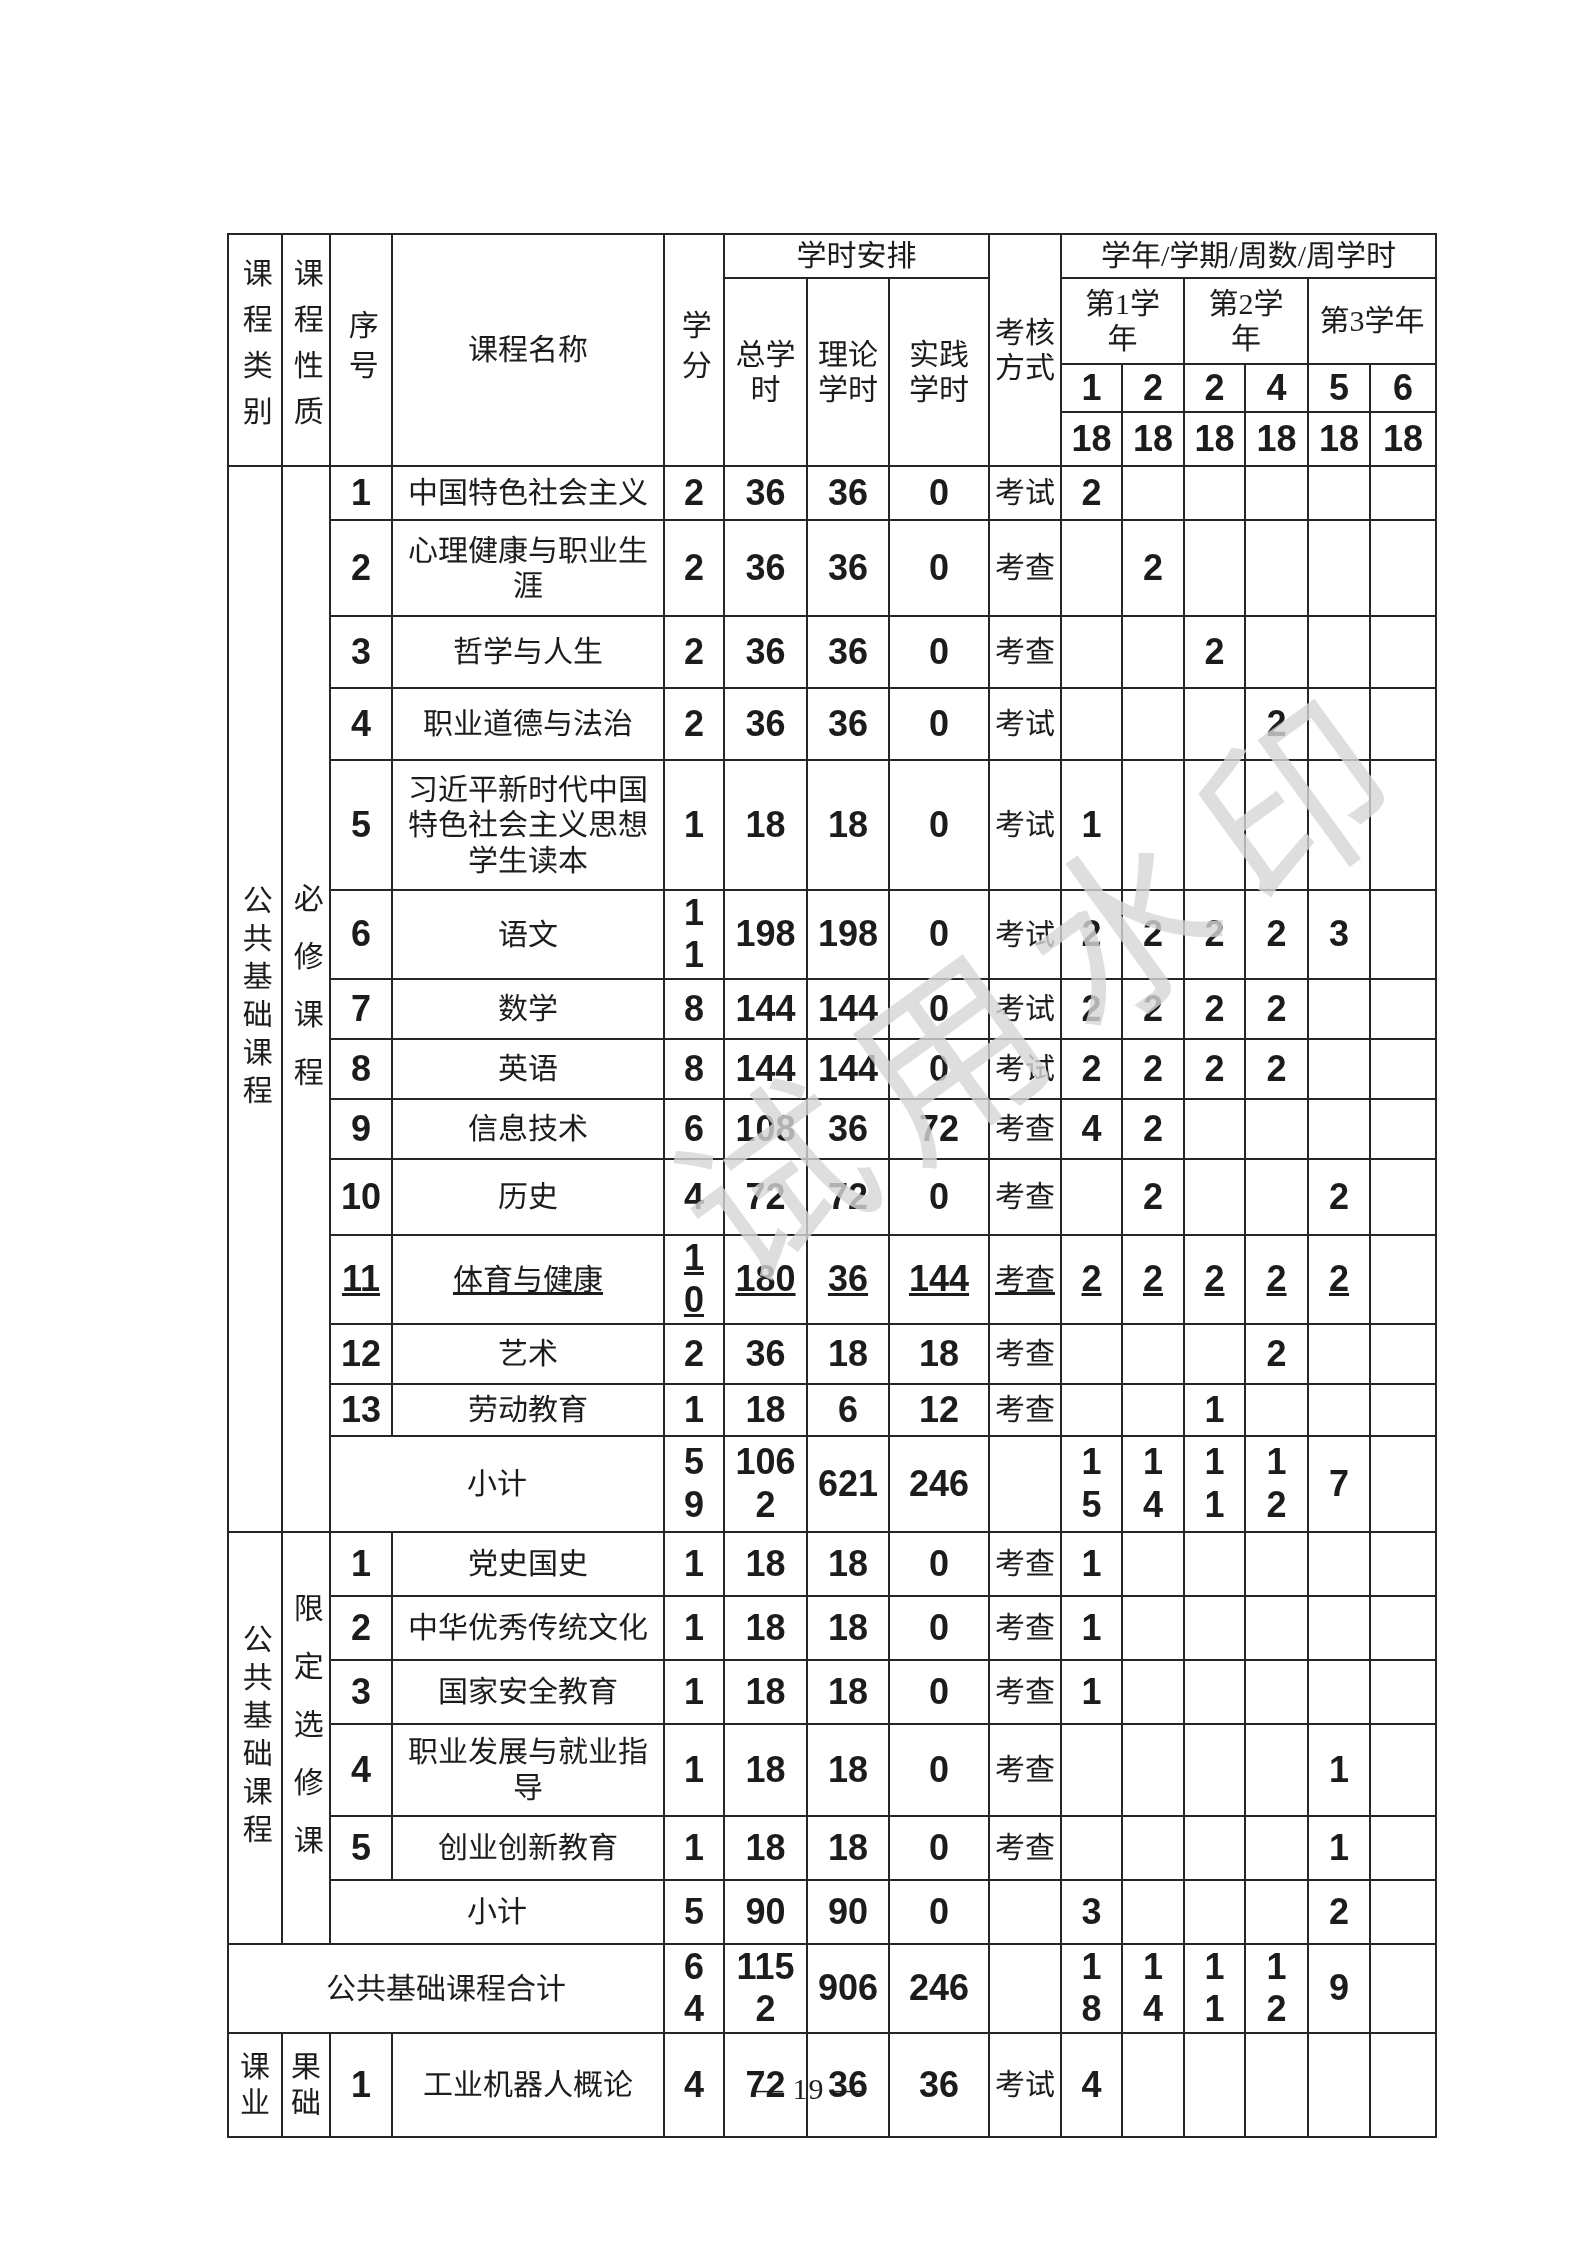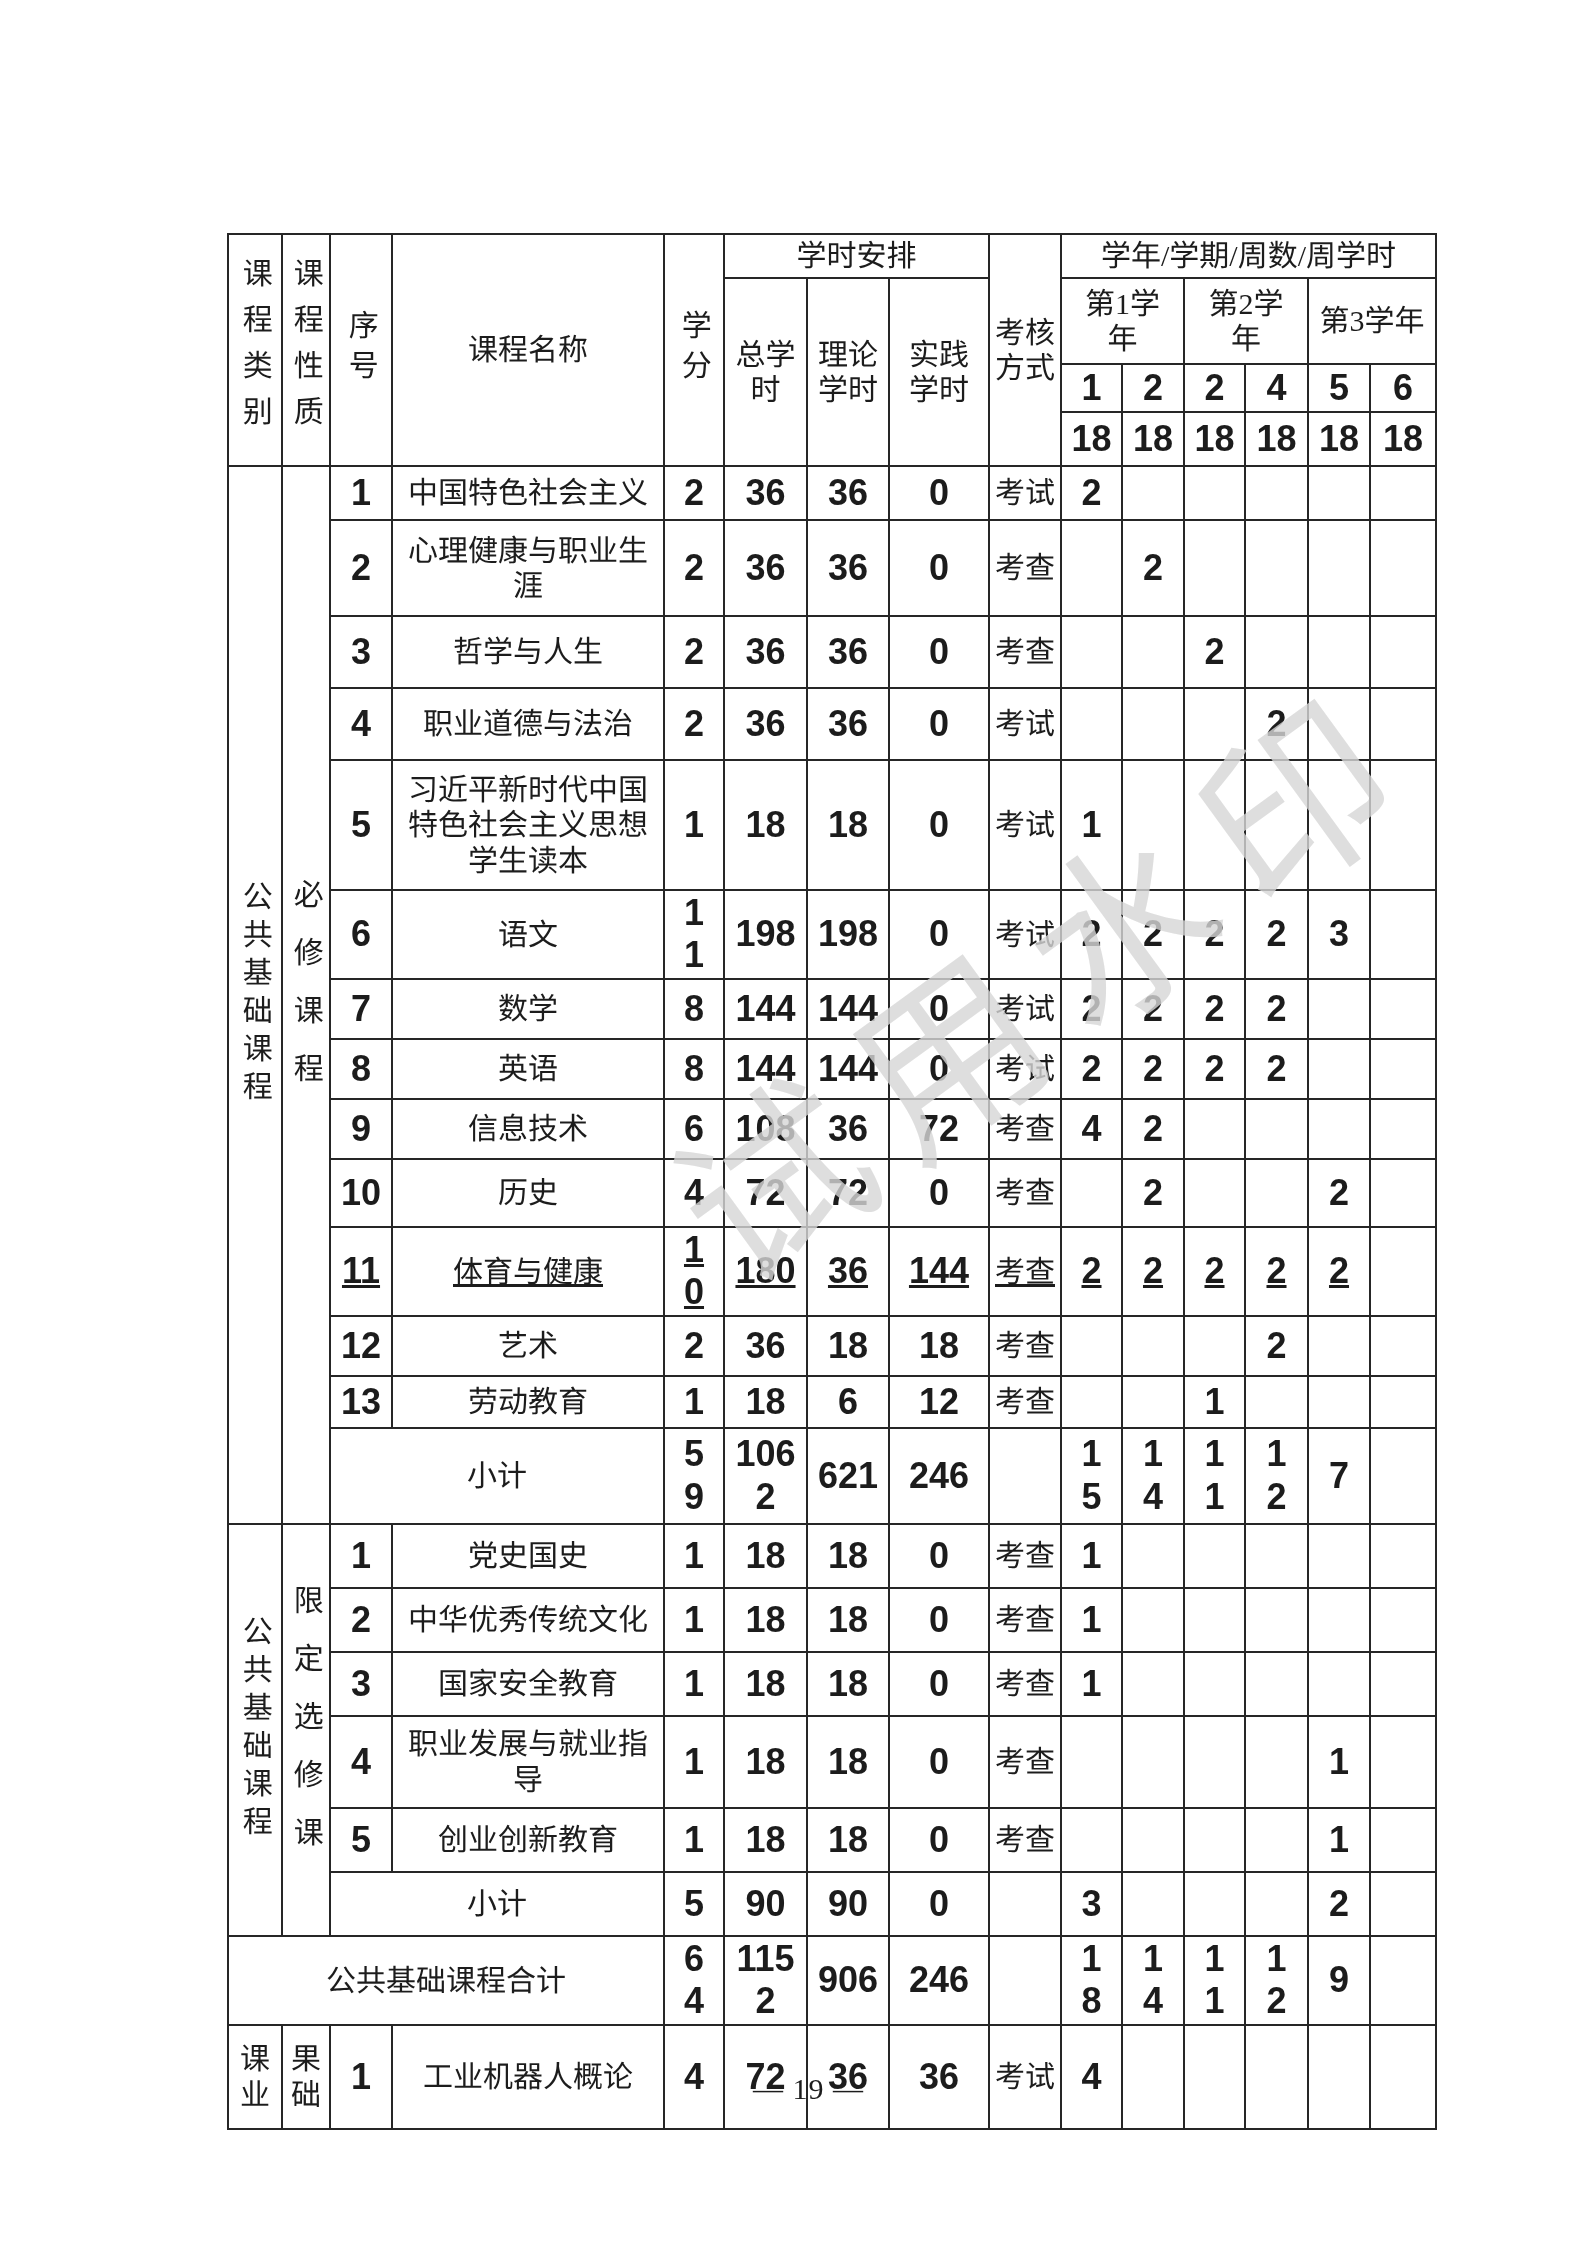--- a/index.html
+++ b/index.html
@@ -241,21 +241,21 @@
           <td class="num">36</td>
           <td class="num">72</td>
           <td class="zh">考查</td>
           <td class="num">4</td>
           <td class="num">2</td>
           <td class="num"></td>
           <td class="num"></td>
           <td class="num"></td>
           <td class="num"></td>
         </tr>
-        <tr style="height: 68px;">
+        <tr style="height: 76px;">
           <td class="num">10</td>
           <td class="zh">历史</td>
           <td class="num">4</td>
           <td class="num">72</td>
           <td class="num">72</td>
           <td class="num">0</td>
           <td class="zh">考查</td>
           <td class="num"></td>
           <td class="num">2</td>
           <td class="num"></td>

